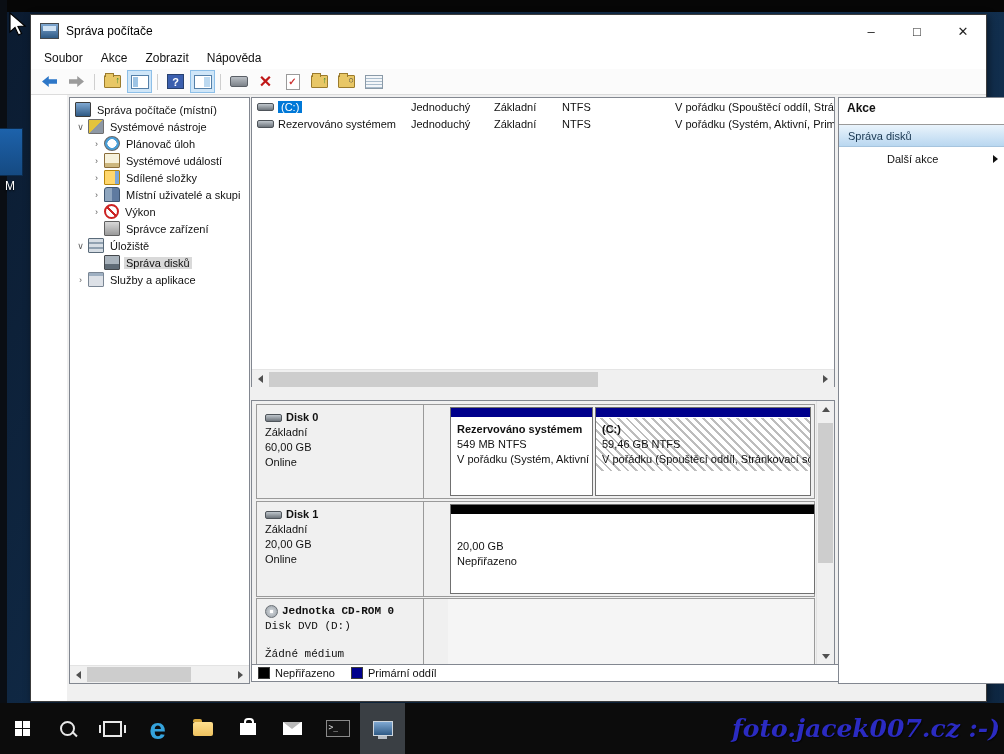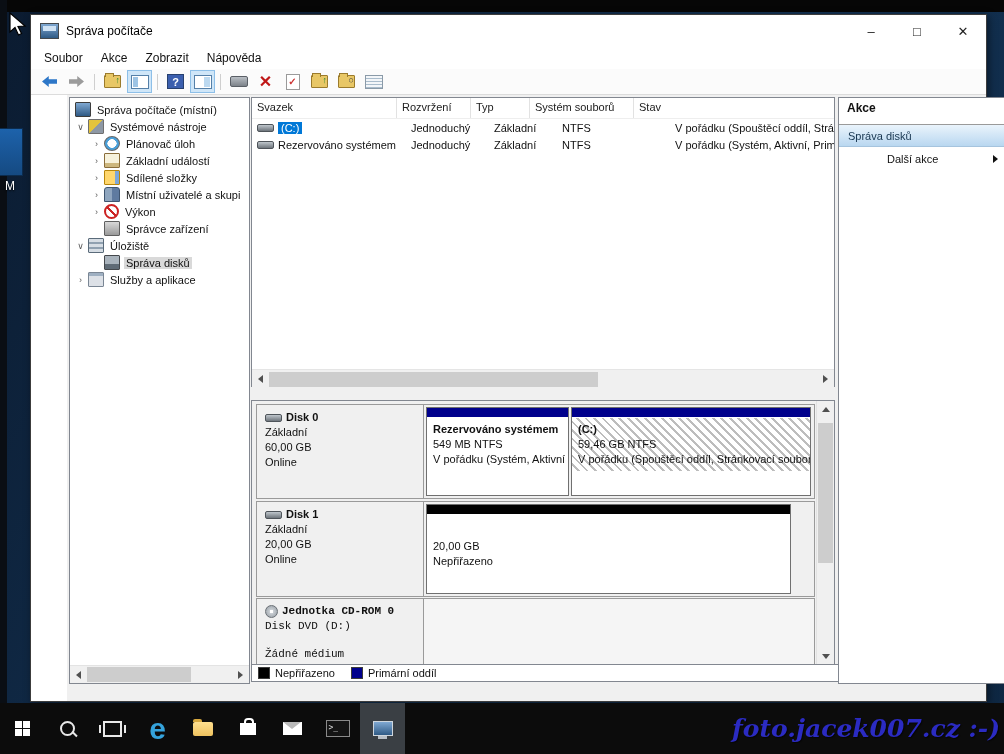--- a/index.html
+++ b/index.html
@@ -78,21 +78,21 @@
   .vlh{padding:3px 5px;border-right:1px solid #e2e2e2;white-space:nowrap;overflow:hidden;flex:none;}
   .vl-row{height:17px;display:flex;align-items:center;white-space:nowrap;}
   .vlc{padding:0 5px;overflow:hidden;flex:none;display:flex;align-items:center;gap:4px;}
   .vol-ic{width:15px;height:6px;border-radius:2px;background:linear-gradient(#bfc6cc,#6e757c);border:1px solid #4e545a;flex:none;}
   .sel-name{background:#0078d7;color:#fff;padding:0 3px;}
   .vl-hscroll{position:absolute;left:0;right:0;bottom:0;height:18px;background:#f0f0f0;border-top:1px solid #e5e5e5;display:flex;align-items:center;}
 
   .splitter{position:absolute;left:0;top:290px;width:584px;height:13px;background:#f0f0f0;}
 
   .disk-wrap{position:absolute;left:0;top:303px;width:582px;height:264px;border:1px solid #828790;background:#f0f0f0;overflow:hidden;}
-  .d-row{position:absolute;left:4px;width:557px;border:1px solid #9a9a9a;background:#f0f0f0;display:flex;}
+  .d-row{position:absolute;left:4px;width:557px;border:1px solid #9a9a9a;background:#f0f0f0;display:flex;gap:24px;}
   .d-head{width:150px;flex:none;border-right:1px solid #9a9a9a;padding:5px 8px;background:#f0f0f0;line-height:15px;}
   .d-name{font-weight:bold;display:flex;align-items:center;gap:4px;white-space:nowrap;}
   .disk-ic{width:15px;height:6px;border-radius:2px;background:linear-gradient(#bfc6cc,#6e757c);border:1px solid #4e545a;flex:none;}
   .cd-ic{width:11px;height:11px;border-radius:50%;background:radial-gradient(#fff 20%,#c9ced3 25%,#9aa1a8 90%);border:1px solid #6a7076;flex:none;}
   .d-parts{position:relative;flex:1;}
   .pbox{position:absolute;top:2px;bottom:2px;border:1px solid #707070;background:#fff;overflow:hidden;}
   .pband{height:9px;background:#00008c;border-bottom:1px solid #fff;}
   .pband.black{background:#000;}
   .pbody{padding:4px 6px;line-height:15px;white-space:nowrap;overflow:hidden;}
   .ptitle{font-weight:bold;}
@@ -238,21 +238,21 @@
             <span class="tlabel">Systémové nástroje</span>
           </div>
           <div class="trow" style="padding-left:19px">
             <span class="chev">›</span>
             <span class="ti ic-clock"></span>
             <span class="tlabel">Plánovač úloh</span>
           </div>
           <div class="trow" style="padding-left:19px">
             <span class="chev">›</span>
             <span class="ti ic-event"></span>
-            <span class="tlabel">Základní událostí</span>
+            <span class="tlabel">Systémové událostí</span>
           </div>
           <div class="trow" style="padding-left:19px">
             <span class="chev">›</span>
             <span class="ti ic-shared"></span>
             <span class="tlabel">Sdílené složky</span>
           </div>
           <div class="trow" style="padding-left:19px">
             <span class="chev">›</span>
             <span class="ti ic-users"></span>
             <span class="tlabel">Místní uživatelé a skupi</span>
@@ -290,27 +290,20 @@
             </span>
           <span class="sb-btn">
               <span class="tri-r"></span>
             </span>
         </div>
       </div>
 
       <div class="center-panel">
 
         <div class="vol-list">
-          <div class="vl-header">
-            <span class="vlh" style="width:134px">Svazek</span>
-            <span class="vlh" style="width:63px">Rozvržení</span>
-            <span class="vlh" style="width:48px">Typ</span>
-            <span class="vlh" style="width:93px">Systém souborů</span>
-            <span class="vlh" style="flex:1;border-right:none">Stav</span>
-          </div>
           <div class="vl-row">
             <span class="vlc" style="width:144px">
                 <span class="vol-ic"></span>
                 <span class="sel-name">(C:)</span>
               </span>
             <span class="vlc" style="width:73px">Jednoduchý</span>
             <span class="vlc" style="width:58px">Základní</span>
             <span class="vlc" style="width:103px">NTFS</span>
             <span class="vlc" style="flex:1">V pořádku (Spouštěcí oddíl, Stránkovací</span>
           </div>

